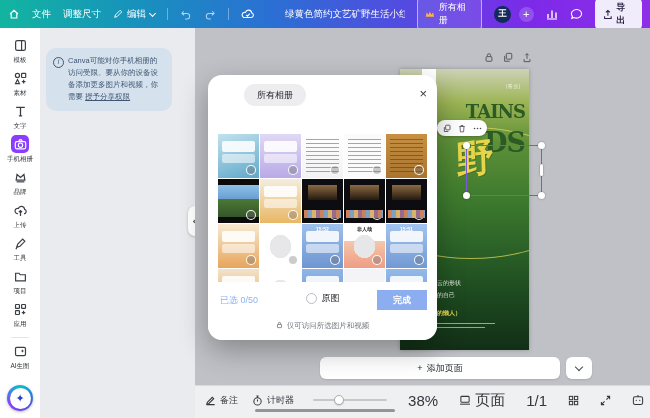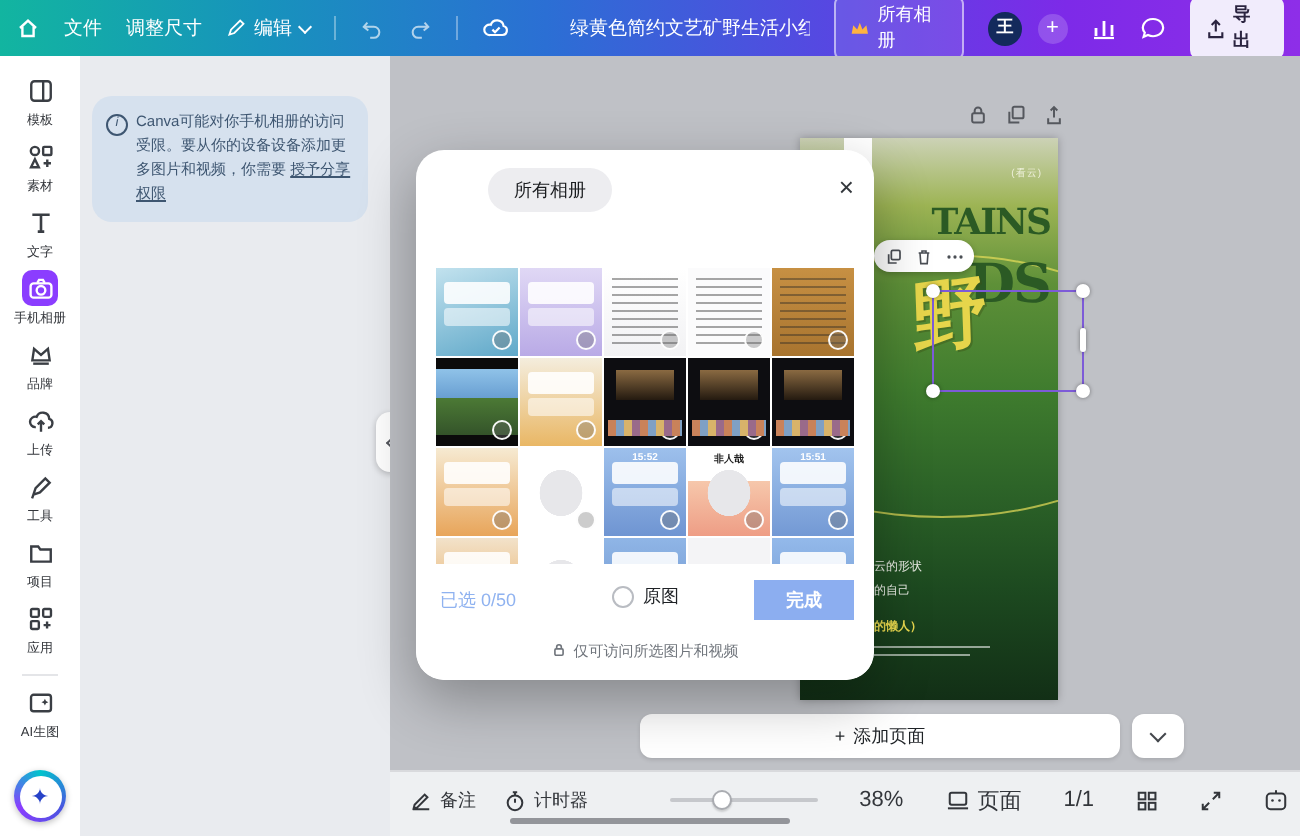--- a/index.html
+++ b/index.html
@@ -47,21 +47,21 @@
   .rail-label{font-size:6.5px;color:#33363b;white-space:nowrap}
   .rail-div{width:18px;height:1px;background:#e4e5e8;margin:4px 0}
   .spark{position:absolute;left:7px;top:357px;width:26px;height:26px;border-radius:50%;
          background:conic-gradient(#00c4cc,#4a54e0,#8b3dff,#00c4cc);display:flex;align-items:center;
          justify-content:center;cursor:pointer;box-shadow:0 1px 3px rgba(0,0,0,.25)}
   .spark-in{width:21px;height:21px;border-radius:50%;background:#fff;display:flex;align-items:center;
             justify-content:center;color:#2742c8;font-size:11px;font-weight:bold}
 
   
   .panel{position:absolute;left:40px;top:28px;width:155px;height:390px;background:#e9ebef}
-  .notice{position:absolute;left:6px;top:20px;width:138px;box-sizing:border-box;background:#d6e1ee;
+  .notice{position:absolute;left:6px;top:20px;width:126px;box-sizing:border-box;background:#d6e1ee;
           border-radius:10px;padding:7px 8px 8px 22px;font-size:7.5px;line-height:1.6;color:#3e5671}
   .notice .info-i{position:absolute;left:7px;top:9px;width:9px;height:9px;border:1px solid #3e5671;
           border-radius:50%;font-size:6.5px;display:flex;align-items:center;justify-content:center;font-style:italic}
   .notice a{color:#3e5671;text-decoration:underline;cursor:pointer}
   .collapse{position:absolute;left:188px;top:206px;width:14px;height:30px;background:#fff;border-radius:8px;
             box-shadow:0 1px 3px rgba(0,0,0,.22);display:flex;align-items:center;justify-content:center;cursor:pointer}
   .collapse .c{width:4px;height:4px;border-left:1.3px solid #55585e;border-bottom:1.3px solid #55585e;transform:rotate(45deg);margin-left:2px}
 
   
   .canvasarea{position:absolute;left:195px;top:28px;width:455px;height:357px;background:#bfc1c6}
@@ -128,21 +128,21 @@
   .radio{width:9px;height:9px;border:1.4px solid #b9bcc2;border-radius:50%}
   .donebtn{position:absolute;right:10px;top:8px;width:50px;height:20px;background:#8caef0;border-radius:0;
            color:#fff;font-size:9px;font-weight:bold;display:flex;align-items:center;justify-content:center;cursor:pointer}
   .m-priv{position:absolute;left:0;bottom:9px;width:100%;display:flex;align-items:flex-start;justify-content:center;gap:4px;
           font-size:7.5px;color:#70757c}
 
   
   .statusbar{position:absolute;left:195px;top:385px;width:455px;height:33px;background:#eef0f2;border-top:1px solid #d9dadd;box-sizing:border-box}
   .sb-left{position:absolute;left:10px;top:5px;height:18px;display:flex;align-items:center;gap:14px;font-size:9px;color:#33363b}
   .sb-item{display:flex;align-items:center;gap:4px;cursor:pointer}
-  .sb-right{position:absolute;right:6px;top:5px;height:18px;display:flex;align-items:center;gap:21px;font-size:11px;color:#33363b}
+  .sb-right{position:absolute;right:6px;top:5px;height:18px;display:flex;align-items:center;gap:21px;font-size:15px;color:#33363b}
   .slider{position:relative;width:74px;height:10px;display:flex;align-items:center;cursor:pointer}
   .slider .track{width:100%;height:2px;background:#c6c8cc;border-radius:1px}
   .slider .thumb{position:absolute;left:21px;top:0;width:10px;height:10px;background:#fff;border:1px solid #aaacb1;
                  border-radius:50%;box-sizing:border-box;box-shadow:0 1px 1px rgba(0,0,0,.15)}
   .hscroll{position:absolute;left:255px;top:409px;width:140px;height:3px;background:#93959a;border-radius:2px;cursor:pointer}
 </style>
 </head>
 <body>
 
 <div class="stage">

